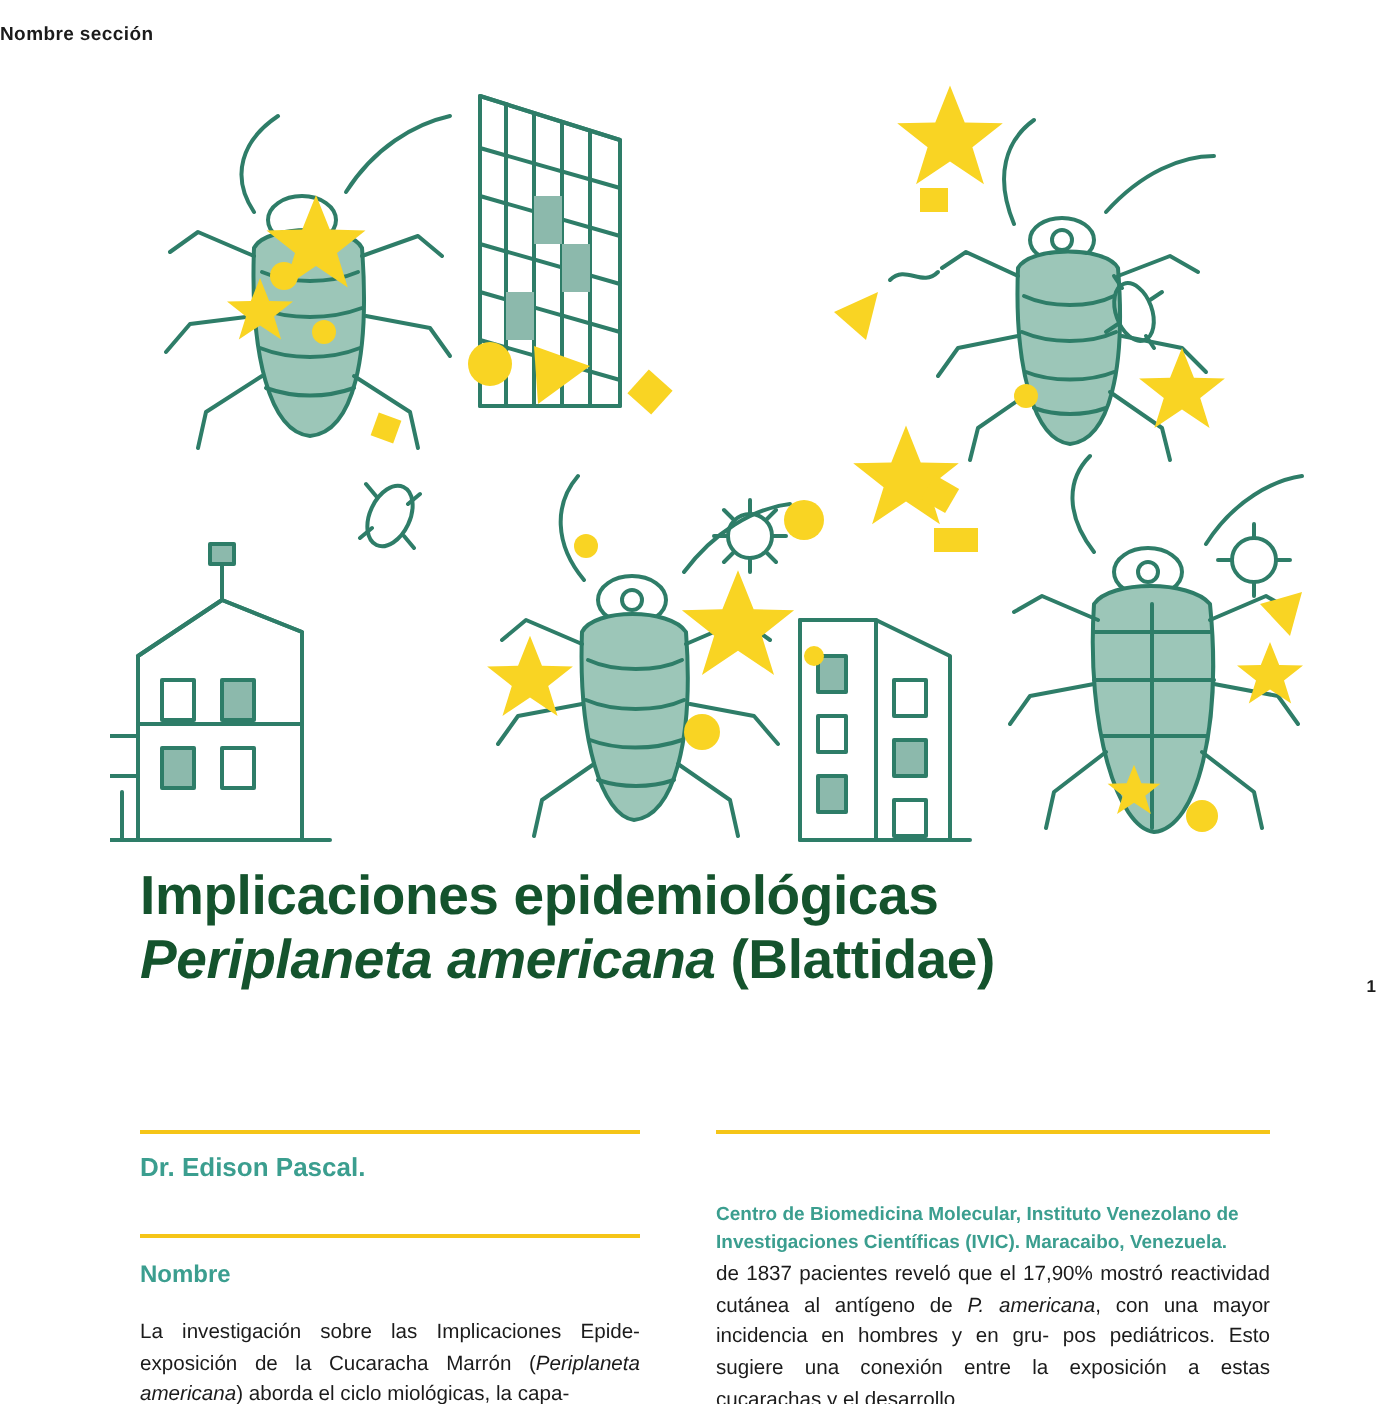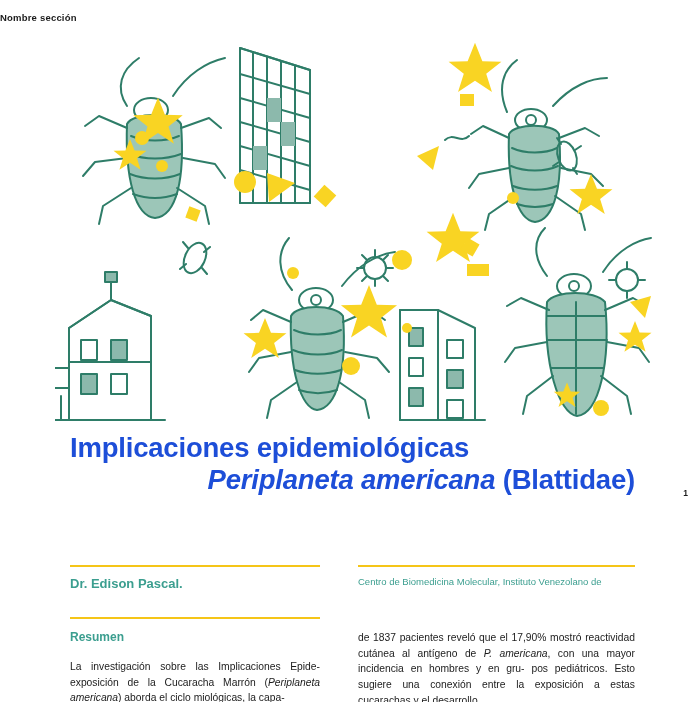--- a/index.html
+++ b/index.html
@@ -51,28 +51,27 @@
   
   .title-block {
     position: absolute;
     left: 70px;
     top: 432px;
     width: 565px;
   }
   .title-line {
     font-size: 27.5px;
     font-weight: bold;
-    color: #1d4ed8;
+    color: #14532d;
     line-height: 1.18;
     letter-spacing: -0.2px;
     white-space: nowrap;
   }
   .title-line.italic {
     font-style: italic;
-    text-align: right;
   }
   .title-line .roman {
     font-style: normal;
   }
 
   
   .page-number {
     position: absolute;
     right: 12px;
     top: 488px;
@@ -98,24 +97,24 @@
     top: 575px;
     width: 255px;
     font-size: 13px;
     font-weight: bold;
     color: #3b9e8f;
     line-height: 1.45;
   }
   .affiliation {
     position: absolute;
     left: 358px;
-    top: 575px;
+    top: 601px;
     width: 285px;
     font-size: 9.5px;
-    font-weight: normal;
+    font-weight: bold;
     color: #3b9e8f;
     line-height: 1.45;
   }
 
   
   .abstract-heading {
     position: absolute;
     left: 70px;
     top: 630px;
     font-size: 12px;
@@ -318,25 +317,26 @@
 
   <div class="rule rule-left"></div>
   <div class="rule rule-right"></div>
 
   <div class="author">
     <div>Dr. Edison Pascal.</div>
   </div>
 
   <div class="affiliation">
     <div>Centro de Biomedicina Molecular, Instituto Venezolano de</div>
+    <div>Investigaciones Científicas (IVIC). Maracaibo, Venezuela.</div>
   </div>
 
   <div class="rule rule-abstract"></div>
 
-  <div class="abstract-heading">Resumen</div>
+  <div class="abstract-heading">Nombre</div>
 
   <div class="col col-left">
     <p><span>La investigación sobre las Implicaciones Epide-</span> <span>exposición de la Cucaracha Marrón (</span><i>Periplaneta</i> <i>americana</i><span>) aborda el ciclo miológicas, la capa-</span></p>
   </div>
 
   <div class="col col-right">
     <p><span>de 1837 pacientes reveló que el 17,90% mostró</span> <span>reactividad cutánea al antígeno de </span><i>P. americana</i><span>, con una mayor incidencia en hombres y en gru-</span> <span>pos pediátricos. Esto sugiere una conexión entre</span> <span>la exposición a estas cucarachas y el desarrollo</span></p>
   </div>
 
 </div>

